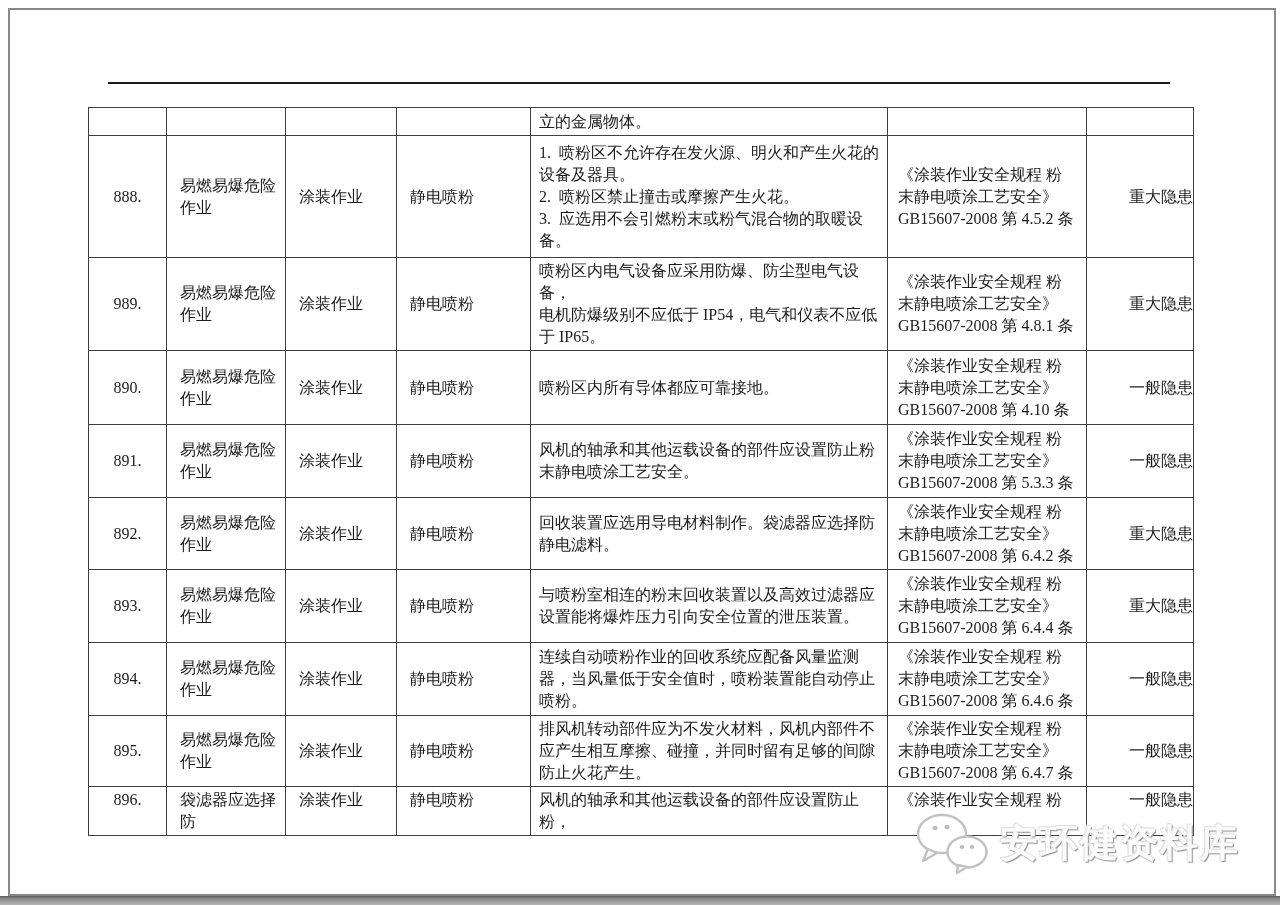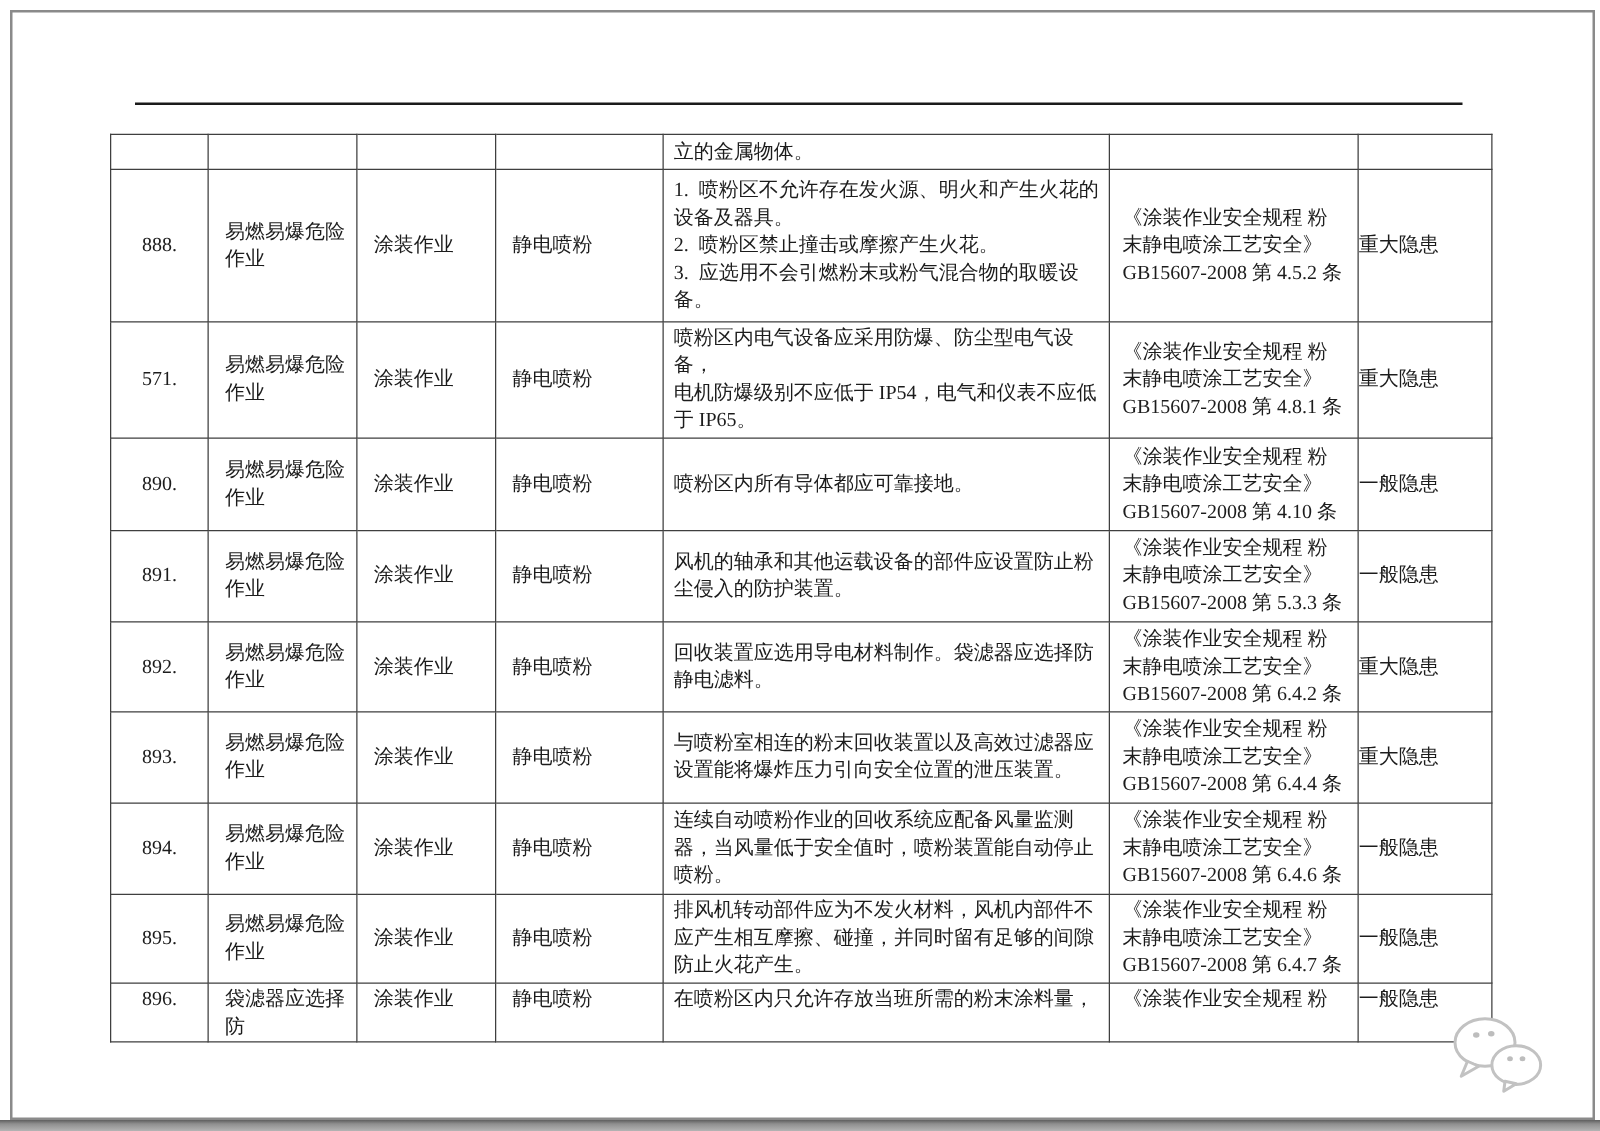--- a/index.html
+++ b/index.html
@@ -39,21 +39,21 @@
     border: 1px solid #3f3f3f;
     vertical-align: middle;
     overflow: hidden;
   }
   td.c-no    { text-align: center; }
   td.c-cat   { padding: 0 6px 0 13px; }
   td.c-act   { padding: 0 6px 0 13px; }
   td.c-sub   { padding: 0 6px 0 13px; margin-left: 14px; }
   td.c-desc  { padding: 2px 5px 2px 8px; white-space: pre-line; }
   td.c-basis { padding: 2px 4px 2px 10px; white-space: pre-line; }
-  td.c-level { text-align: left; }
+  td.c-level { text-align: right; }
   tr.r0  { height: 28px; }
   tr.r1  { height: 122px; }
   tr.r2  { height: 68px; }
   tr.r3  { height: 74px; }
   tr.r4  { height: 73px; }
   tr.r5  { height: 72px; }
   tr.r6  { height: 73px; }
   tr.r7  { height: 73px; }
   tr.r8  { height: 70px; }
   tr.r9  { height: 15px; }
@@ -112,21 +112,21 @@
 2. 喷粉区禁止撞击或摩擦产生火花。
 3. 应选用不会引燃粉末或粉气混合物的取暖设
 备。</td>
       <td class="c-basis">《涂装作业安全规程 粉
 末静电喷涂工艺安全》
 GB15607-2008 第 4.5.2 条</td>
       <td class="c-level">重大隐患</td>
     </tr>
 
     <tr class="r2">
-      <td class="c-no">571.</td>
+      <td class="c-no">989.</td>
       <td class="c-cat">易燃易爆危险作业</td>
       <td class="c-act">涂装作业</td>
       <td class="c-sub">静电喷粉</td>
       <td class="c-desc">喷粉区内电气设备应采用防爆、防尘型电气设备，
 电机防爆级别不应低于 IP54，电气和仪表不应低
 于 IP65。</td>
       <td class="c-basis">《涂装作业安全规程 粉
 末静电喷涂工艺安全》
 GB15607-2008 第 4.8.1 条</td>
       <td class="c-level">重大隐患</td>
@@ -143,21 +143,21 @@
 GB15607-2008 第 4.10 条</td>
       <td class="c-level">一般隐患</td>
     </tr>
 
     <tr class="r4">
       <td class="c-no">891.</td>
       <td class="c-cat">易燃易爆危险作业</td>
       <td class="c-act">涂装作业</td>
       <td class="c-sub">静电喷粉</td>
       <td class="c-desc">风机的轴承和其他运载设备的部件应设置防止粉
-尘侵入的防护装置。</td>
+末静电喷涂工艺安全。</td>
       <td class="c-basis">《涂装作业安全规程 粉
 末静电喷涂工艺安全》
 GB15607-2008 第 5.3.3 条</td>
       <td class="c-level">一般隐患</td>
     </tr>
 
     <tr class="r5">
       <td class="c-no">892.</td>
       <td class="c-cat">易燃易爆危险作业</td>
       <td class="c-act">涂装作业</td>
@@ -209,21 +209,21 @@
 末静电喷涂工艺安全》
 GB15607-2008 第 6.4.7 条</td>
       <td class="c-level">一般隐患</td>
     </tr>
 
     <tr class="r9 cut">
       <td class="c-no">896.</td>
       <td class="c-cat">袋滤器应选择防</td>
       <td class="c-act">涂装作业</td>
       <td class="c-sub">静电喷粉</td>
-      <td class="c-desc">在喷粉区内只允许存放当班所需的粉末涂料量，</td>
+      <td class="c-desc">风机的轴承和其他运载设备的部件应设置防止粉，</td>
       <td class="c-basis">《涂装作业安全规程 粉</td>
       <td class="c-level">一般隐患</td>
     </tr>
   </tbody>
 </table>
 
 <div class="watermark">
   <span class="wm-icon">
     <svg width="80" height="64" viewBox="0 0 80 64">
       <g fill="#ffffff" stroke="#c2c2c2" stroke-width="2.4">
@@ -233,15 +233,16 @@
         <path d="M44 54 L43 62 L53 56 Z" stroke-linejoin="round"></path>
       </g>
       <g fill="#bdbdbd" stroke="none">
         <ellipse cx="21" cy="17" rx="2.6" ry="2.2"></ellipse>
         <ellipse cx="33" cy="16" rx="2.6" ry="2.2"></ellipse>
         <ellipse cx="48" cy="36" rx="2.3" ry="2"></ellipse>
         <ellipse cx="58" cy="36" rx="2.3" ry="2"></ellipse>
       </g>
     </svg>
   </span>
+  <span class="watermark-text">安环健资料库</span>
 </div>
 
 <div class="bottom-bar"></div>
 
 </body></html>

